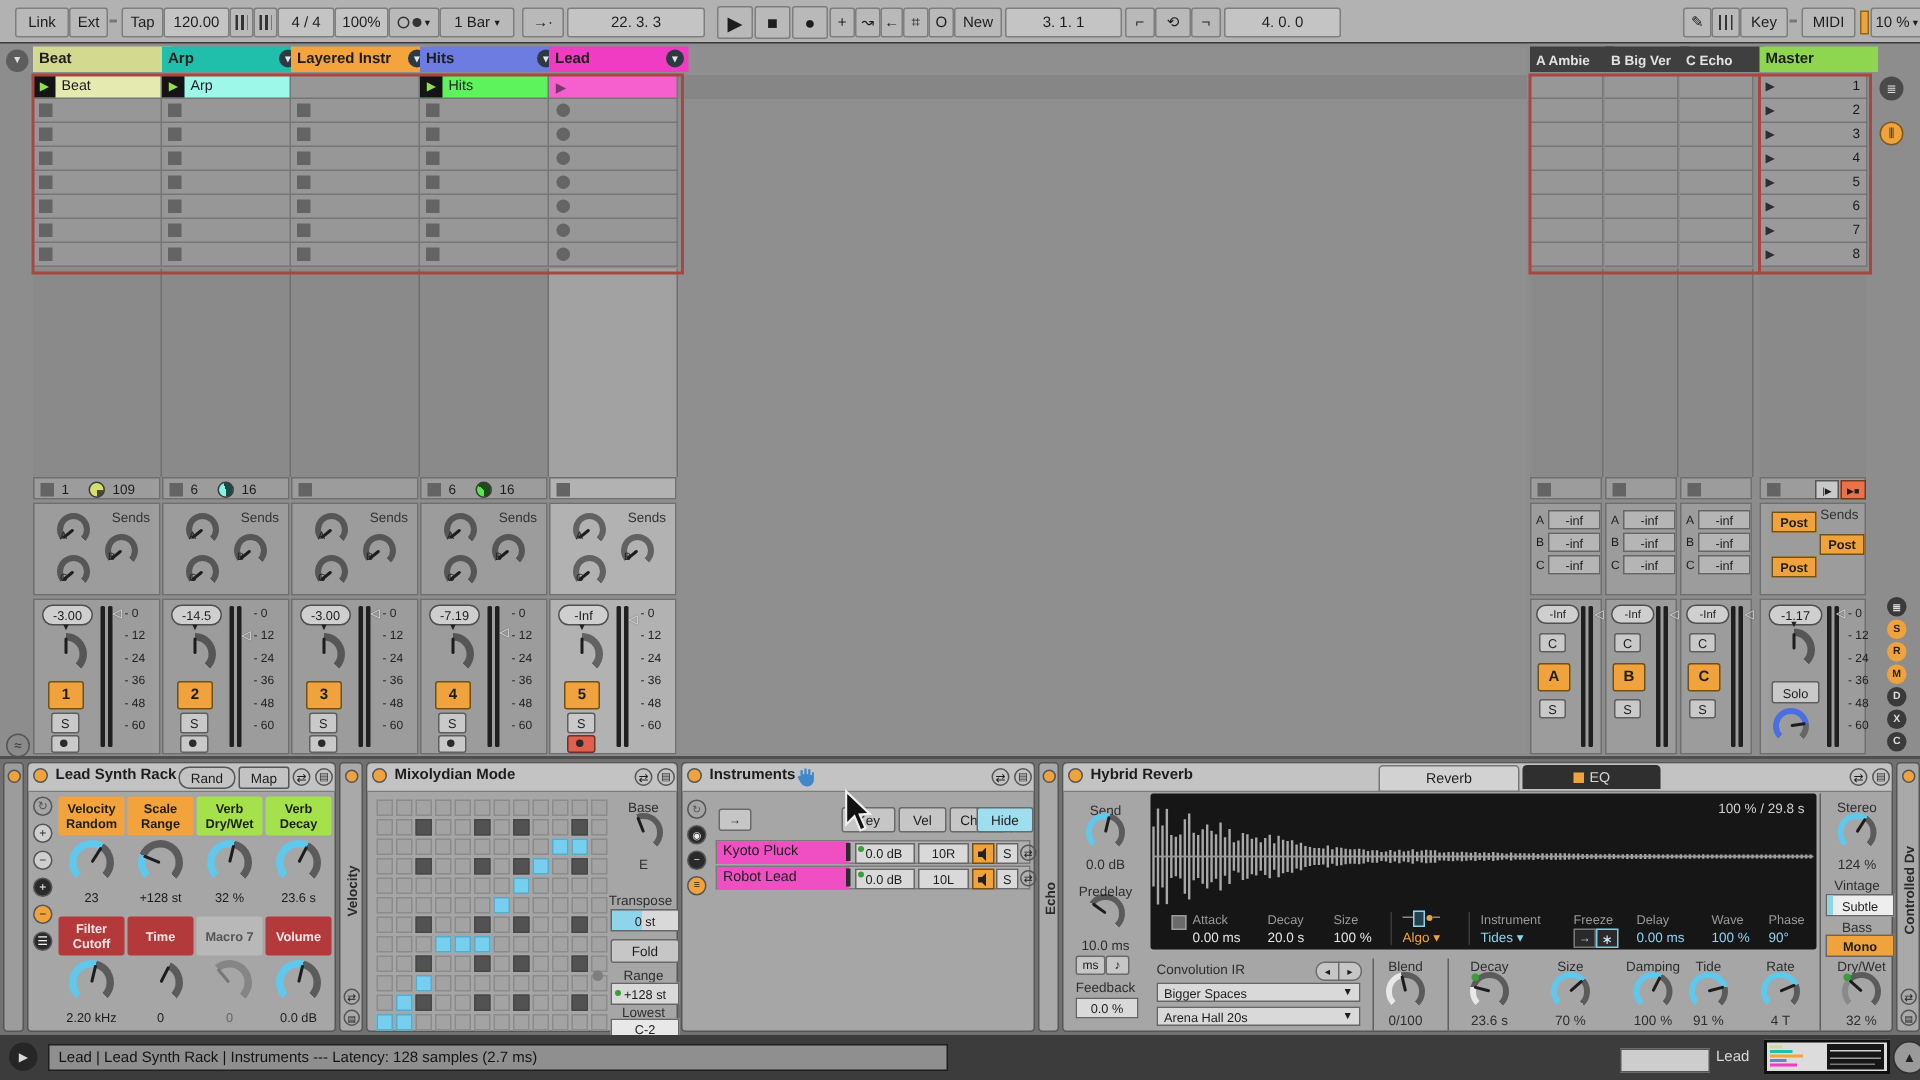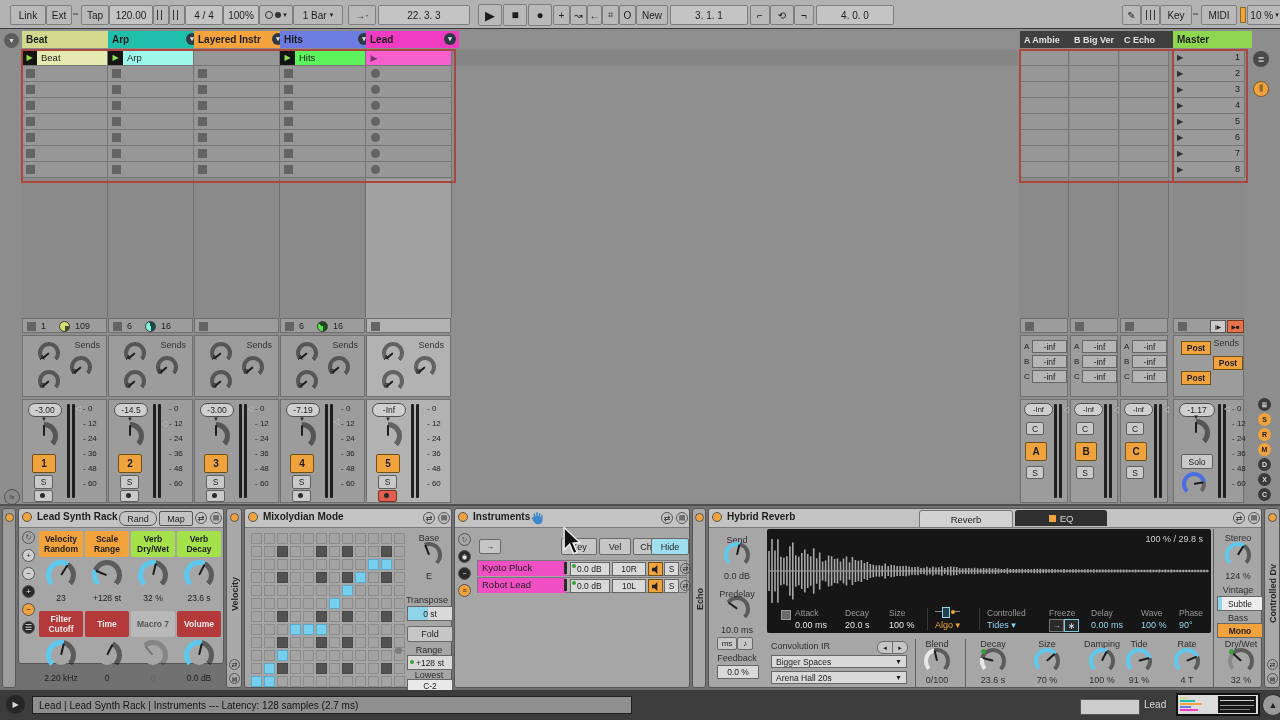--- a/index.html
+++ b/index.html
@@ -654,21 +654,21 @@
       <div class="circ" style="left: 1258px; top: 460px; width: 13px; height: 13px; background: rgb(58, 58, 58); color: rgb(221, 221, 221); font-size: 7px; font-weight: bold;">C</div>
     </div>
 
   <div class="abs" style="left:0;top:504px;width:1280px;height:2px;background:#4f4f4f"></div>
   <div id="devpanel" class="abs" style="left:0;top:506px;width:1280px;height:184px;background:#717171">
 
     <div class="dev" style="left:2px;top:2px;width:14px;height:180px;background:#9c9c9c">
       <div class="led" style="left:2px;top:4px;width:9px;height:9px"></div>
     </div>
 
-    <div class="dev" id="rackdev" style="left:18px;top:2px;width:206px;height:156px">
+    <div class="dev" id="rackdev" style="left:18px;top:2px;width:206px;height:180px">
       <div class="devtitle">
         <div class="led" style="left:3px;top:3px"></div>
         <div class="devname">Lead Synth Rack</div>
         <div class="abs flex" style="left:100px;top:2px;width:36px;height:13px;border:1px solid #555;border-radius:7px;font-size:9px">Rand</div>
         <div class="abs flex" style="left:140px;top:2px;width:32px;height:13px;border:1px solid #555;border-radius:2px;font-size:9px">Map</div>
         <div class="circ" style="left:176px;top:3px;width:12px;height:12px;border:1px solid #555;font-size:8px">⇄</div>
         <div class="circ" style="left:191px;top:3px;width:12px;height:12px;border:1px solid #555;font-size:7px">▤</div>
       </div>
       <div id="rackstrip"></div>
       <div id="macros"></div>
@@ -1032,21 +1032,21 @@
         <div class="dispV" style="left:122px;top:91px">100 %</div>
         <div class="sep" style="left:160px;top:79px;width:1px;height:22px;background:#3a3a3a"></div>
         <div class="abs" style="left:168px;top:78px;width:26px;height:10px">
           <span style="position:absolute;left:0;top:4px;width:7px;height:1px;background:#888"></span>
           <span style="position:absolute;left:7px;top:0;width:6px;height:9px;border:1px solid #8fd3ee;background:#24414d"></span>
           <span style="position:absolute;left:16px;top:3px;width:4px;height:4px;border-radius:50%;background:#f0a33c"></span>
           <span style="position:absolute;left:20px;top:4px;width:5px;height:1px;background:#888"></span>
         </div>
         <div class="dispV" style="left:168px;top:91px;color:#f0a33c"><span>Algo</span> ▾</div>
         <div class="sep" style="left:212px;top:79px;width:1px;height:22px;background:#3a3a3a"></div>
-        <div class="dispL" style="left:220px;top:79px">Controlled</div>
+        <div class="dispL" style="left:220px;top:79px">Instrument</div>
         <div class="dispV cyan" style="left:220px;top:91px"><span>Tides</span> ▾</div>
         <div class="dispL" style="left:282px;top:79px">Freeze</div>
         <div class="abs flex" style="left:282px;top:90px;width:13px;height:11px;background:#2a2a2a;border:1px solid #777;color:#ccc;font-size:8px">→</div>
         <div class="abs flex" style="left:297px;top:90px;width:13px;height:11px;background:#2a2a2a;border:1px solid #7ac9e8;color:#cfeefa;font-size:9px">∗</div>
         <div class="dispL" style="left:324px;top:79px">Delay</div>
         <div class="dispV cyan" style="left:324px;top:91px">0.00 ms</div>
         <div class="dispL" style="left:374px;top:79px">Wave</div>
         <div class="dispV cyan" style="left:374px;top:91px">100 %</div>
         <div class="dispL" style="left:412px;top:79px">Phase</div>
         <div class="dispV cyan" style="left:412px;top:91px">90°</div>

